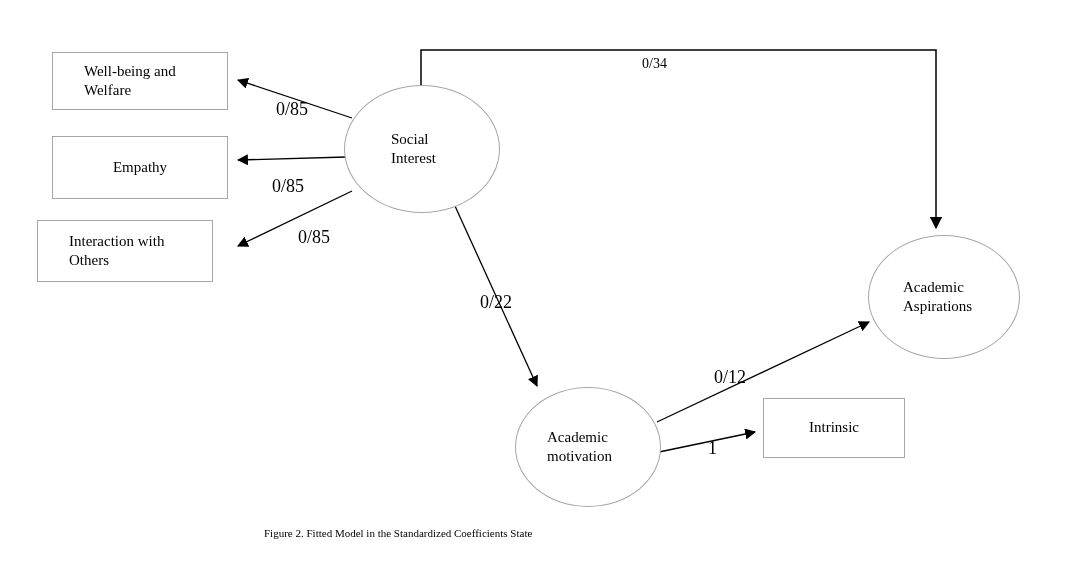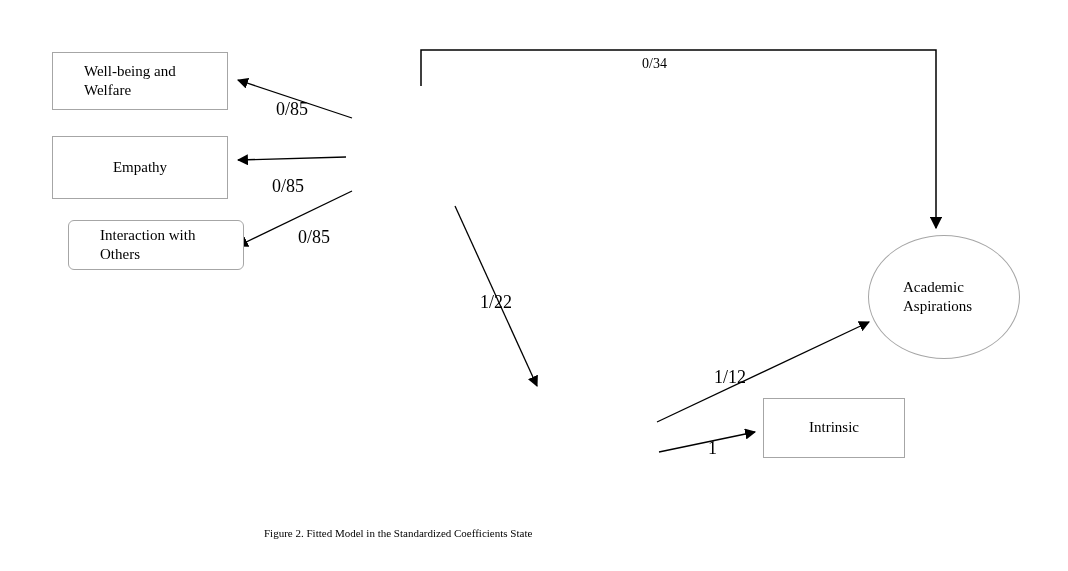--- a/index.html
+++ b/index.html
@@ -82,37 +82,43 @@
   </svg>
 
   <div class="node" style="left:52px; top:52px; width:176px; height:58px;">
     <span class="inner w110">Well-being and Welfare</span>
   </div>
 
   <div class="node" style="left:52px; top:136px; width:176px; height:63px;">
     <span class="inner">Empathy</span>
   </div>
 
-  <div class="node" style="left:68px; top:220px; width:176px; height:50px;border-radius:6px;">
+  <div class="node" style="left:37px; top:220px; width:176px; height:62px;">
     <span class="inner w110">Interaction with Others</span>
   </div>
 
+  <div class="node ellipse" style="left:344px; top:85px; width:156px; height:128px;">
+    <span class="inner w70">Social Interest</span>
+  </div>
 
+  <div class="node ellipse" style="left:515px; top:387px; width:146px; height:120px;">
+    <span class="inner w90">Academic motivation</span>
+  </div>
 
   <div class="node" style="left:763px; top:398px; width:142px; height:60px;">
     <span class="inner">Intrinsic</span>
   </div>
 
   <div class="node ellipse" style="left:868px; top:235px; width:152px; height:124px;">
     <span class="inner w90">Academic Aspirations</span>
   </div>
 
   <div class="edge-label" style="left:276px; top:99px;">0/85</div>
   <div class="edge-label" style="left:272px; top:176px;">0/85</div>
   <div class="edge-label" style="left:298px; top:227px;">0/85</div>
   <div class="edge-label big" style="left:642px; top:56px;">0/34</div>
-  <div class="edge-label" style="left:480px; top:292px;">1/22</div>
-  <div class="edge-label" style="left:714px; top:367px;">1/12</div>
+  <div class="edge-label" style="left:480px; top:292px;">0/22</div>
+  <div class="edge-label" style="left:714px; top:367px;">0/12</div>
   <div class="edge-label" style="left:708px; top:438px;">1</div>
 
   <div class="caption">Figure 2. Fitted Model in the Standardized Coefficients State</div>
 
 </div>
 
 </body></html>

